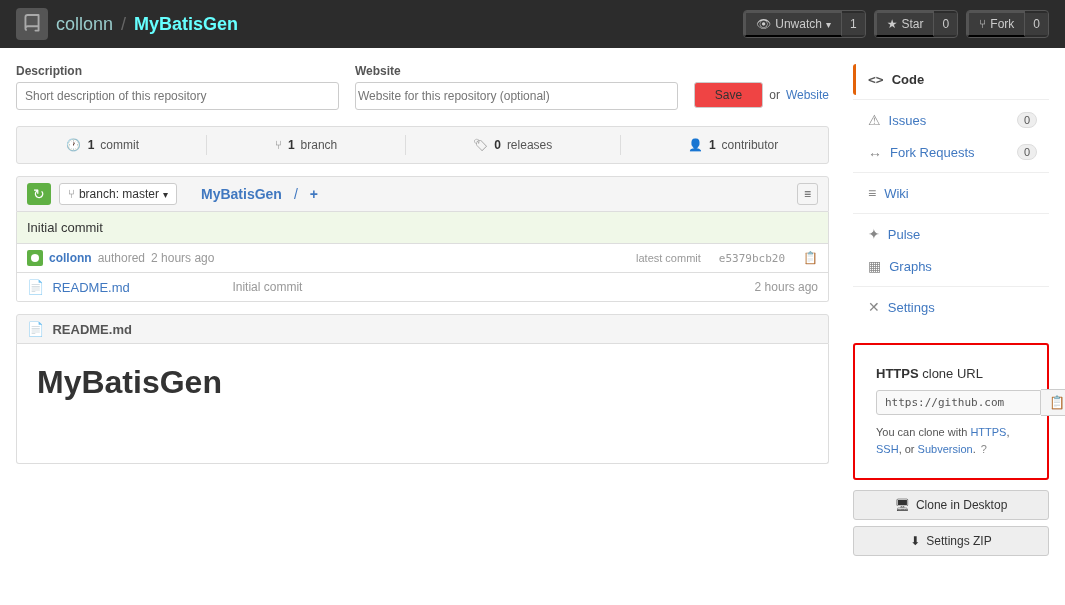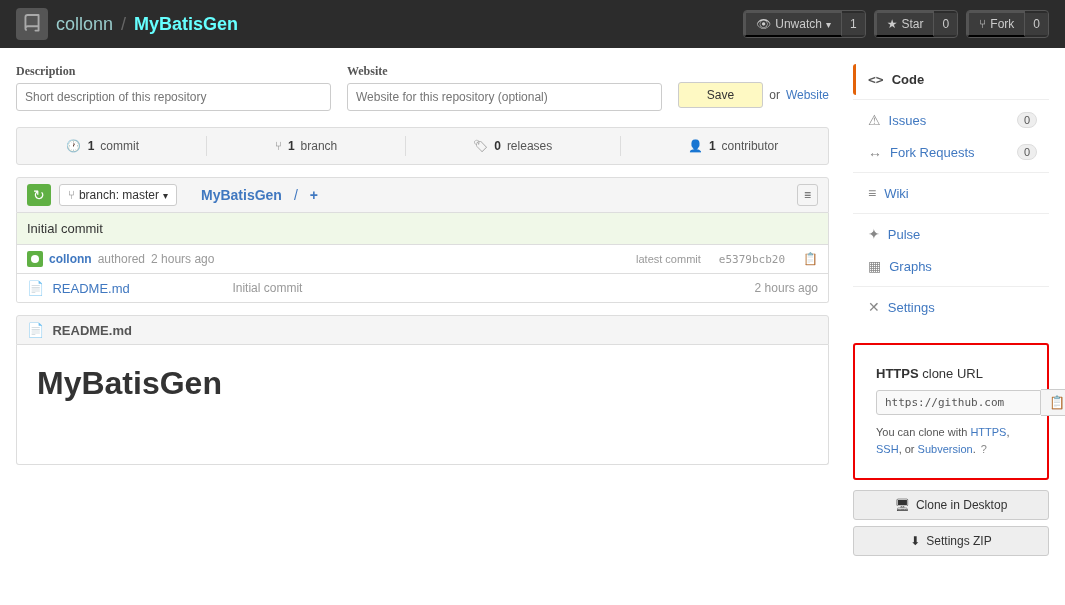--- a/index.html
+++ b/index.html
@@ -15,26 +15,26 @@
     .btn-group-count { background: #3c3c3c; color: #ccc; padding: 4px 8px; font-size: 12px; }
 
     
     .main-container { display: flex; max-width: 1065px; margin: 0 auto; }
     .content-area { flex: 1; padding: 16px; min-width: 0; }
     .sidebar { width: 220px; padding: 16px 16px 16px 8px; flex-shrink: 0; }
 
     
     .desc-section { display: flex; gap: 16px; margin-bottom: 16px; align-items: flex-start; }
     .desc-group { flex: 1; }
-    .desc-label { font-size: 12px; font-weight: bold; color: #555; margin-bottom: 4px; font-family: Liberation Serif, serif; }
+    .desc-label { font-size: 12px; font-weight: bold; color: #555; margin-bottom: 4px; }
     .desc-input { width: 100%; padding: 6px 8px; border: 1px solid #ccc; border-radius: 3px; font-size: 12px; color: #999; }
     .website-group { flex: 1; }
-    .website-input { width: 100%; padding: 6px 8px; border: 1px solid #ccc; border-radius: 3px; font-size: 12px; color: #999; }
+    .website-input { width: 100%; padding: 6px 2px; border: 1px solid #ccc; border-radius: 3px; font-size: 12px; color: #999; }
     .save-cancel { display: flex; align-items: center; gap: 6px; margin-top: 18px; white-space: nowrap; }
-    .btn-save { background: #fef9c3; border: 1px solid #ccc; border-radius: 3px; padding: 5px 28px; font-size: 12px; cursor: pointer; color: #333; }
+    .btn-save { background: #ef4444; border: 1px solid #ccc; border-radius: 3px; padding: 5px 20px; font-size: 12px; cursor: pointer; color: #333; }
     .or-text { font-size: 12px; color: #555; }
     .cancel-link { color: #4078c0; text-decoration: none; font-size: 12px; }
 
     
     .stats-bar { border: 1px solid #ddd; border-radius: 3px; background: #f5f5f5; padding: 8px 16px; display: flex; align-items: center; justify-content: space-around; margin-bottom: 12px; }
     .stat-item { display: flex; align-items: center; gap: 6px; font-size: 12px; color: #555; }
     .stat-num { font-weight: bold; color: #333; }
     .stat-divider { width: 1px; height: 20px; background: #ddd; }
 
     

